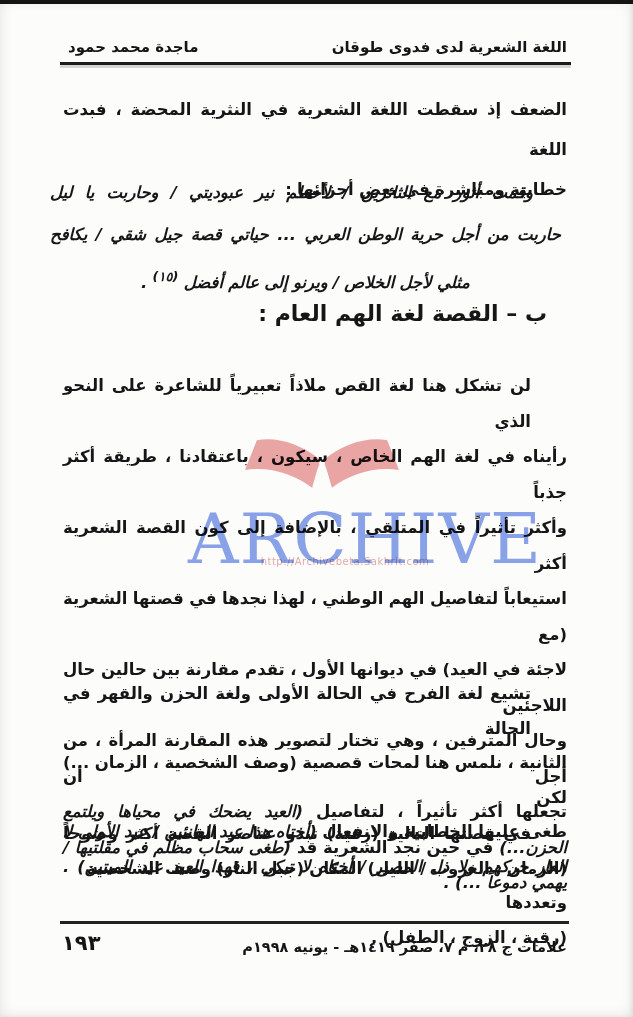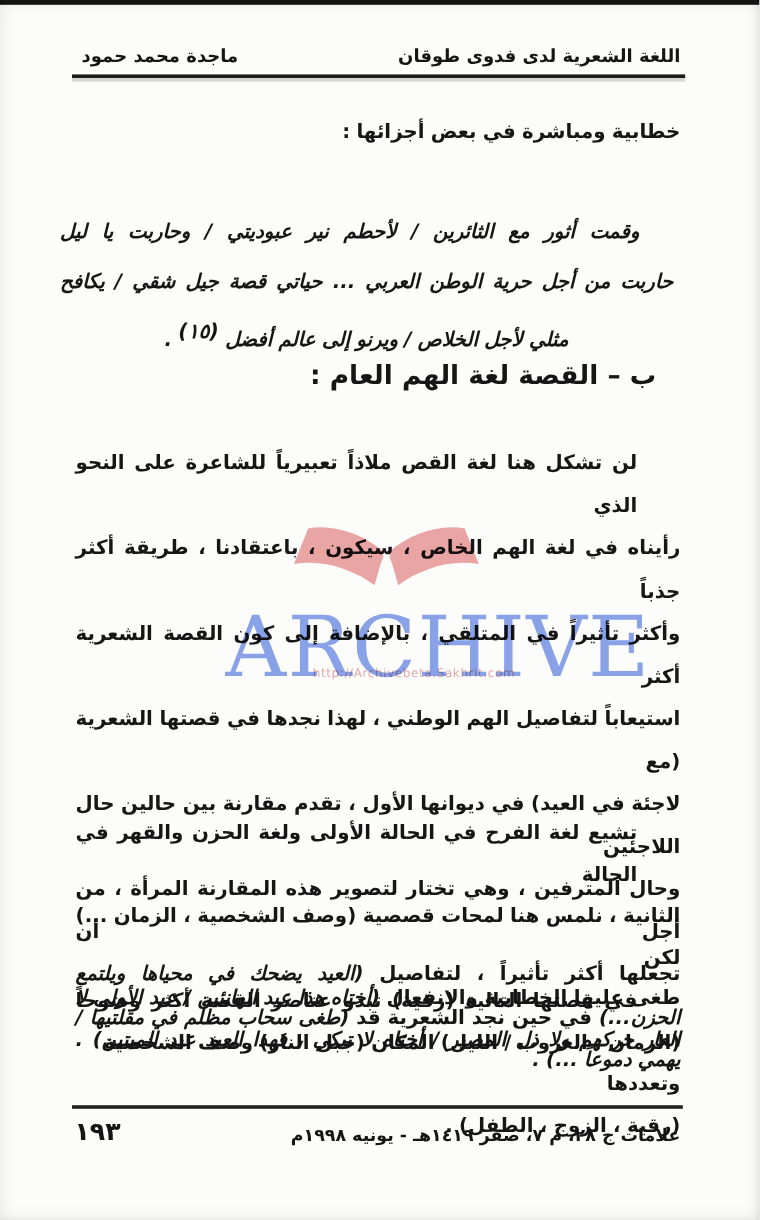--- a/index.html
+++ b/index.html
@@ -25,21 +25,21 @@
   .line{font-size:16.5px;word-spacing:-0.5px;}
   .fill{text-align:justify;text-align-last:justify;}
   .end{text-align:right;}
   .center{text-align:center;}
   .ind{padding-right:36px;}
   .it{font-style:italic;}
 
   .para1{top:90px;}  .para1 .line{line-height:40px;}
   .quote{top:172px;right:72px;left:50px;} .quote .line{line-height:42px;font-size:16.5px;}
   .quote .ind{padding-right:28px;}
-  .fnote{font-size:17px;vertical-align:super;font-style:italic;text-align:right;}
+  .fnote{font-size:13px;vertical-align:super;font-style:italic;text-align:right;}
   .heading{top:296px;font-size:22px;padding-right:20px;text-align:right;line-height:36px;}
   .para2{top:368px;} .para2 .line{line-height:35.5px;}
   .para3{top:677px;} .para3 .line{line-height:34.5px;}
   .para4{top:817px;} .para4 .line{line-height:34.5px;text-align:right;}
 
   .footer-rule{position:absolute;top:921px;left:60px;right:64px;height:2.5px;background:#222;}
   .footer-journal{position:absolute;top:939px;right:66px;font-size:14.5px;font-weight:bold;color:#151515;white-space:nowrap;}
   .footer-page{position:absolute;top:931px;left:62px;font-size:21px;font-weight:bold;color:#151515;letter-spacing:6px;}
 
   .wm{position:absolute;z-index:2;pointer-events:none;mix-blend-mode:multiply;}
@@ -57,20 +57,21 @@
 <body>
 
 <div class="page">
   <div class="topstrip"></div>
 
   <div class="hdr hdr-right">اللغة الشعرية لدى فدوى طوقان</div>
   <div class="hdr hdr-left">ماجدة محمد حمود</div>
   <div class="hdr-rule"></div>
 
   <div class="block para1">
+    <div class="line fill">الضعف إذ سقطت اللغة الشعرية في النثرية المحضة ، فبدت اللغة</div>
     <div class="line end">خطابية ومباشرة في بعض أجزائها :</div>
   </div>
 
   <div class="block quote">
     <div class="line fill ind it">وقمت أثور مع الثائرين / لأحطم نير عبوديتي / وحاربت يا ليل</div>
     <div class="line fill it">حاربت من أجل حرية الوطن العربي ... حياتي قصة جيل شقي / يكافح</div>
     <div class="line center"><span class="it">مثلي لأجل الخلاص / ويرنو إلى عالم أفضل </span><span class="fnote">(١٥)</span><span class="it"> .</span></div>
   </div>
 
   <div class="block heading">ب – القصة لغة الهم العام  :</div>

